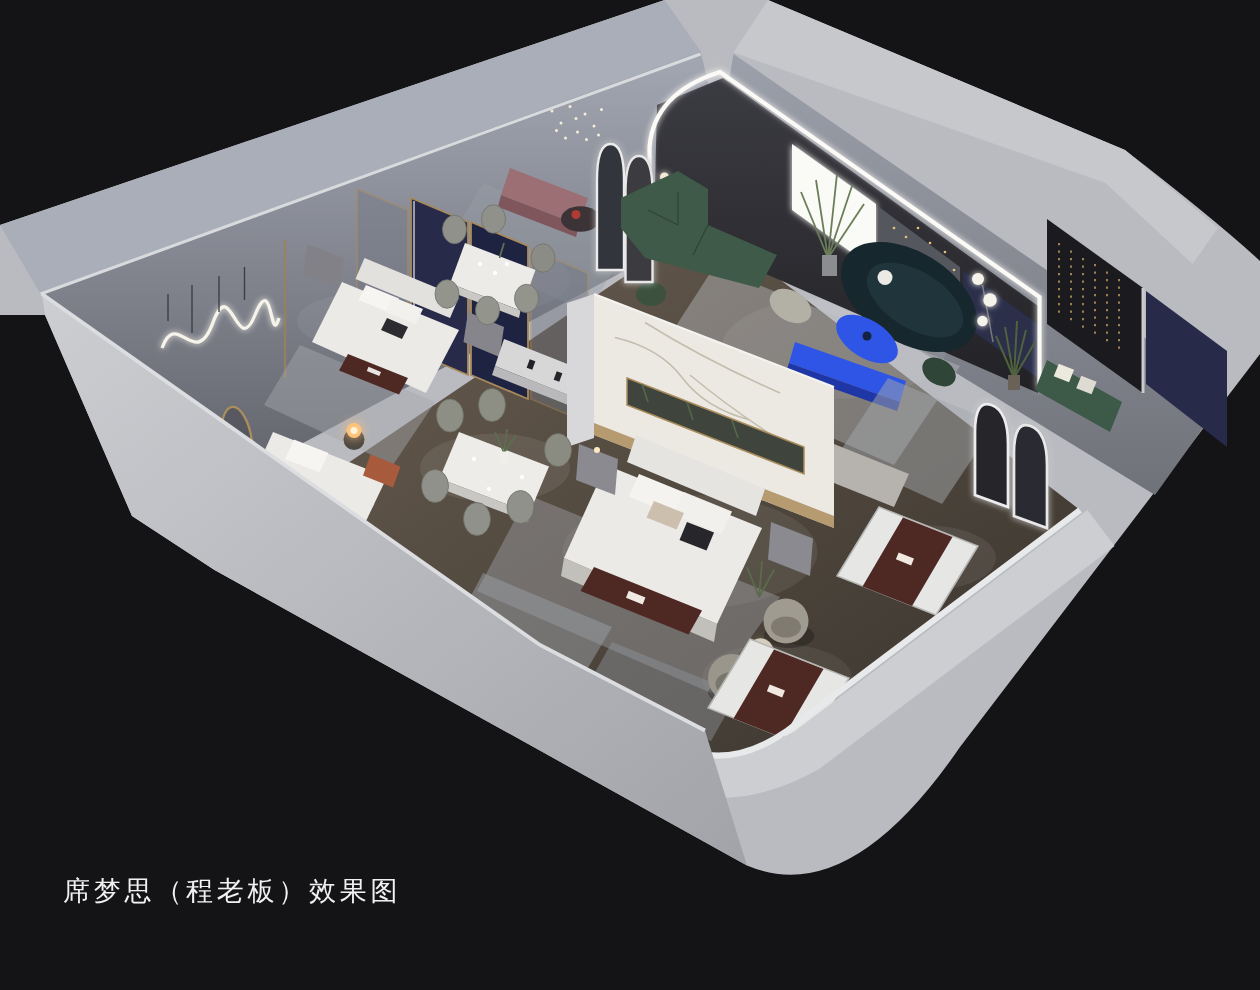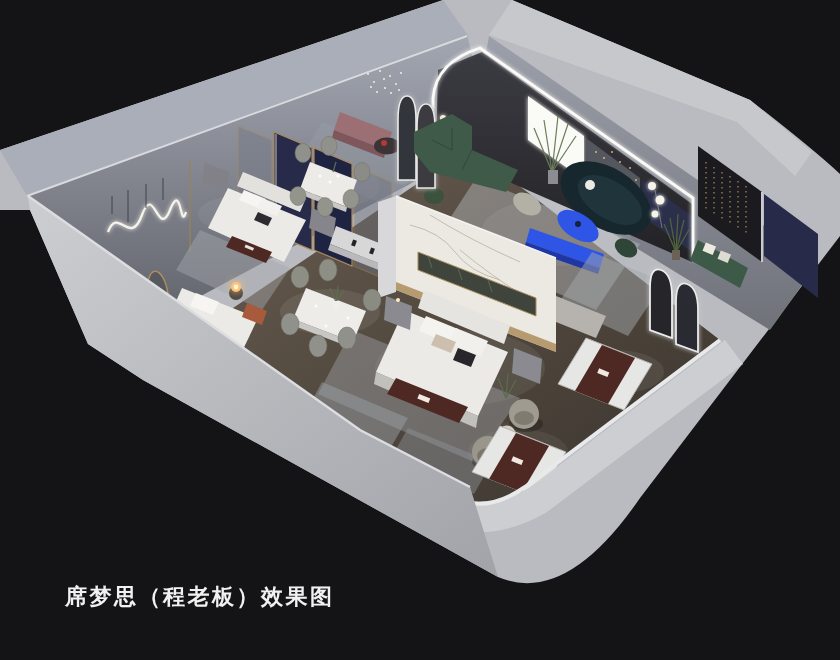--- a/index.html
+++ b/index.html
@@ -1,18 +1,18 @@
 <!DOCTYPE html>
 <html><head>
 <meta charset="utf-8">
 <style>
   html,body{margin:0;padding:0;background:#000;}
   .stage{position:relative;width:840px;height:660px;overflow:hidden;background:#141416;font-family:"DejaVu Sans",sans-serif;}
   .stage svg{position:absolute;left:0;top:0;}
-  .caption{position:absolute;left:65px;top:584px;font-size:22px;line-height:1.2;color:#f1f1f1;letter-spacing:2.5px;font-weight:700;}
+  .caption{position:absolute;left:42px;top:584px;font-size:18px;line-height:1.2;color:#f1f1f1;letter-spacing:2.5px;font-weight:400;}
 </style>
 </head>
 <body>
 
 <div class="stage" style="background: rgb(20, 20, 22);">
 <svg width="840" height="660" viewBox="0 0 840 660">
   <defs>
     <linearGradient id="gFloor" x1="0" y1="0" x2="1" y2="1">
       <stop offset="0" stop-color="#6a5e51"></stop>
           <stop offset="0.45" stop-color="#544b41"></stop>

